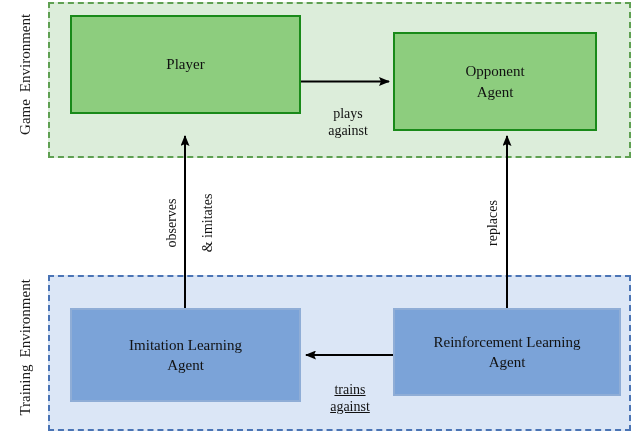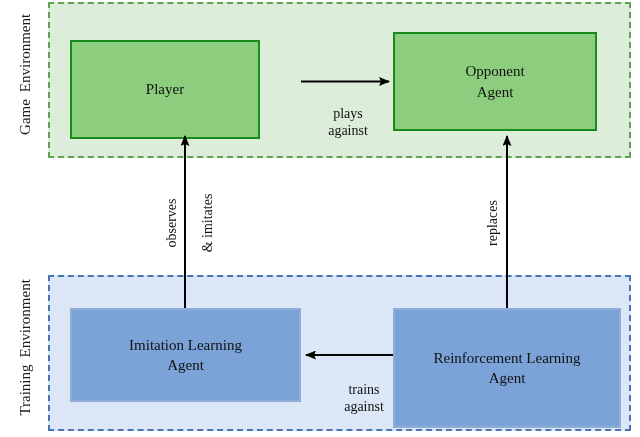--- a/index.html
+++ b/index.html
@@ -82,24 +82,24 @@
   }
   .node-green {
     background: #8dcd7e;
     border: 2px solid #198a19;
   }
   .node-blue {
     background: #7ba3d8;
     border: 2px solid #8fadd6;
   }
 
-  .node-player       { left: 70px;  top: 40px;  width: 190px; height: 99px; }
+  .node-player       { left: 70px;  top: 15px;  width: 231px; height: 99px; }
   .node-opponent     { left: 393px; top: 32px;  width: 204px; height: 99px; }
   .node-imitation    { left: 70px;  top: 308px; width: 231px; height: 94px; }
-  .node-reinforce    { left: 393px; top: 308px; width: 228px; height: 120px; }
+  .node-reinforce    { left: 393px; top: 308px; width: 228px; height: 88px; }
 
   .node-label { display: block; }
 
   
   .conn {
     position: absolute;
     pointer-events: none;
   }
   .conn svg { display: block; overflow: visible; }
 
@@ -110,21 +110,21 @@
     color: #111111;
     line-height: 1.18;
     text-align: center;
     white-space: nowrap;
     margin-top: 46px;
   }
   .edge-label .lbl-line { display: block; }
 
   
   .label-plays   { left: 310px; top: 60px;  width: 76px; }
-  .label-trains  { left: 326px; top: 336px; width: 76px; }
+  .label-trains  { left: 312px; top: 336px; width: 76px; text-decoration: underline; }
 
   
   .vlabel {
     position: absolute;
     font-size: 14px;
     color: #111111;
     white-space: nowrap;
     transform-origin: 50% 50%;
   }
   .label-observes  { left: 112px; top: 215px; width: 120px; transform: rotate(-90deg); text-align: center; }

